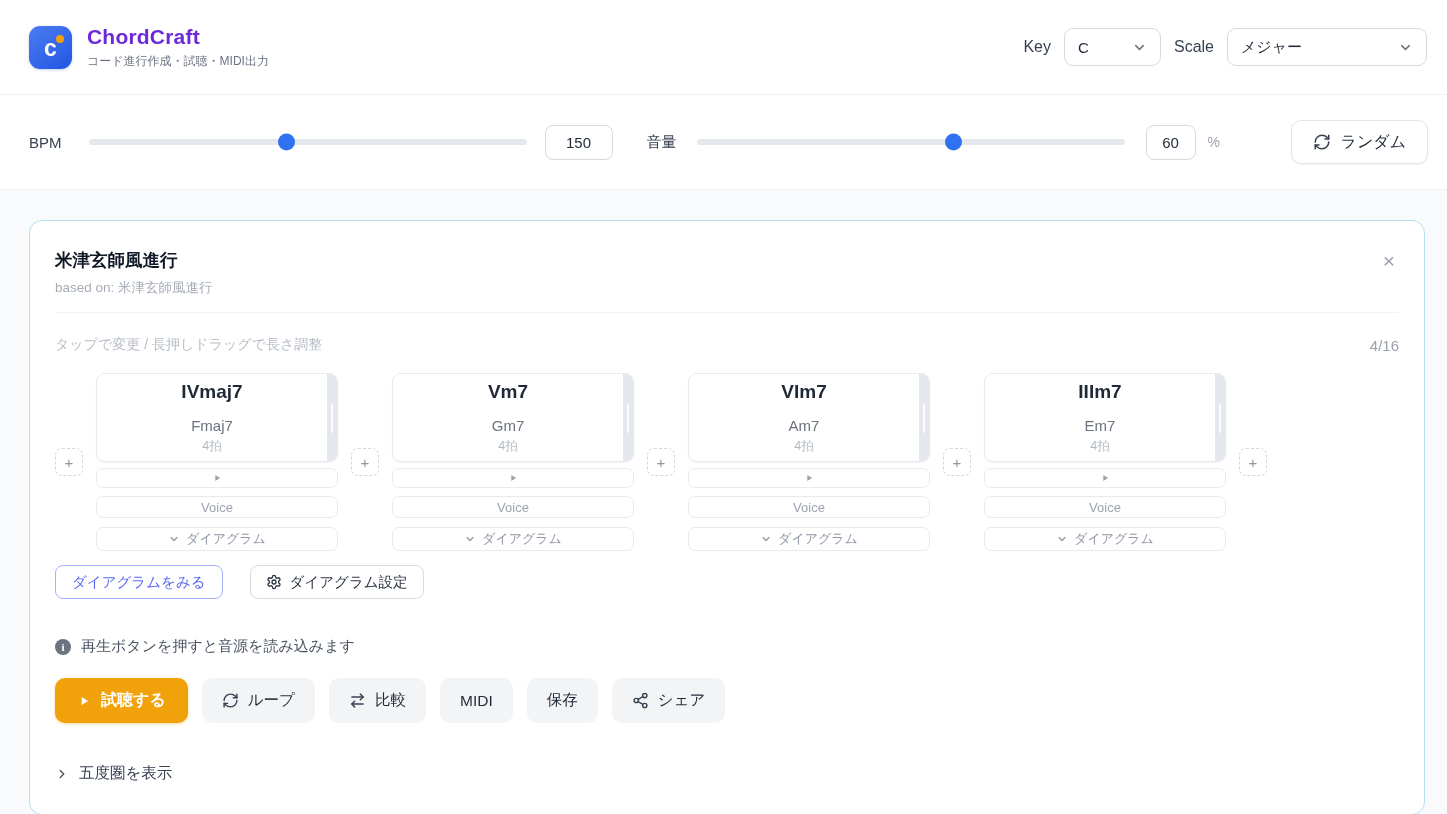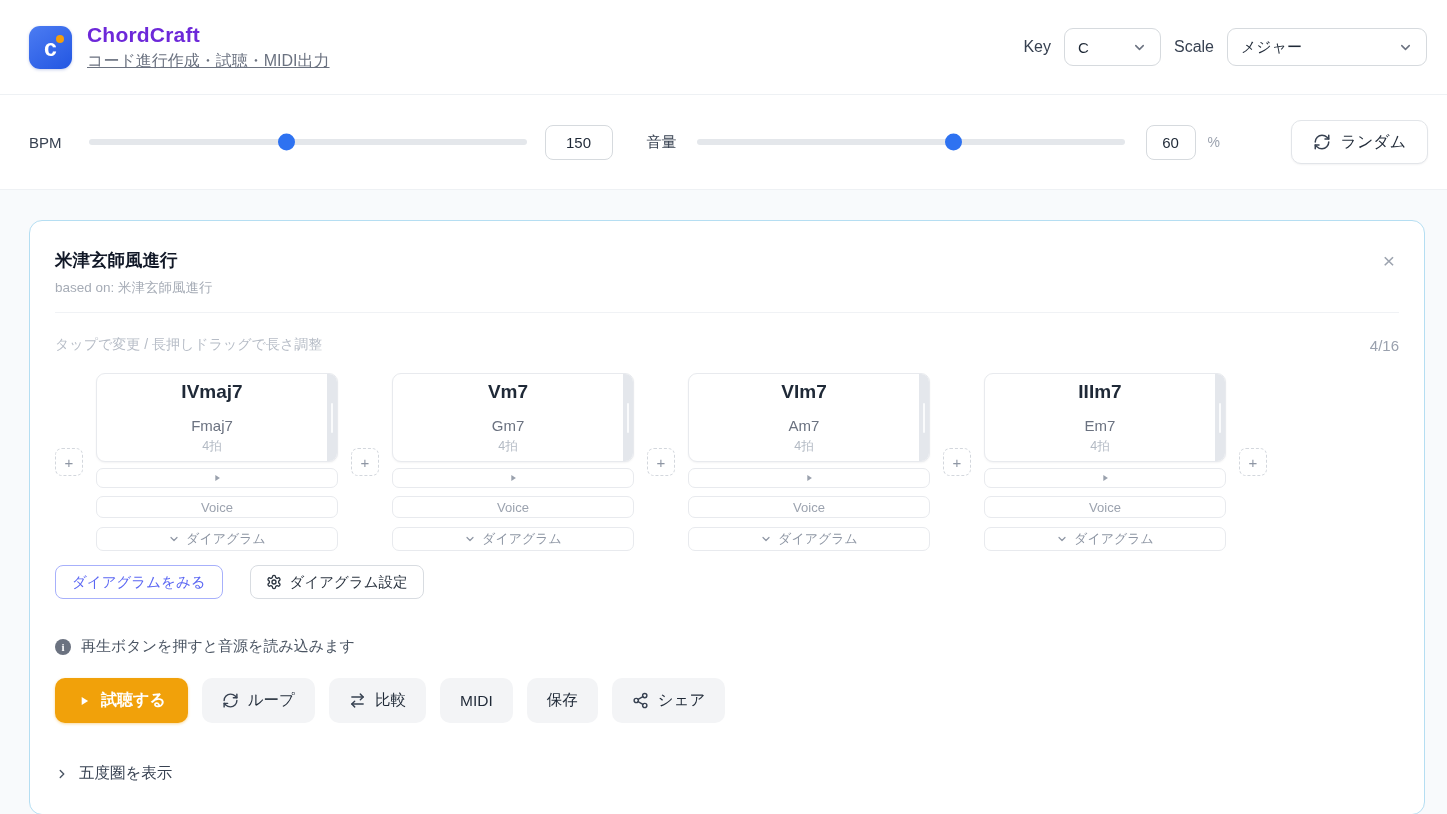--- a/index.html
+++ b/index.html
@@ -15,21 +15,21 @@
     padding:0 20px 0 29px; border-bottom:1px solid #eef1f4; }
   .logo{ width:43px; height:43px; border-radius:11px; position:relative;
     background:linear-gradient(145deg,#4c7cf2 0%,#2256e2 100%);
     display:flex; align-items:center; justify-content:center;
     box-shadow:0 1px 3px rgba(30,64,175,.25); }
   .logo .c{ color:#fff; font-size:23px; font-weight:bold; line-height:1; margin-top:2px;}
   .logo .dot{ position:absolute; width:8px; height:8px; border-radius:50%;
     background:#f59e0b; top:9px; right:8px; }
   .title-block{ margin-left:15px; }
   .app-title{ font-size:21px; font-weight:bold; color:#6d28d9; letter-spacing:.2px;}
-  .app-tagline{ font-size:16px; color:#6b7280; margin-top:4px;text-decoration:underline; }
+  .app-tagline{ font-size:12px; color:#6b7280; margin-top:4px; }
   .header-right{ margin-left:auto; display:flex; align-items:center; gap:13px; }
   .hdr-label{ font-size:16px; color:#374151; }
   .select{ height:38px; border:1px solid #d6dade; border-radius:9px; background:#fff;
     display:flex; align-items:center; justify-content:space-between;
     padding:0 13px; font-size:15px; color:#1f2937; cursor:pointer; }
   .select.key{ width:97px; }
   .select.scale{ width:200px; }
   .chev{ color:#6b7280; }
 
   

